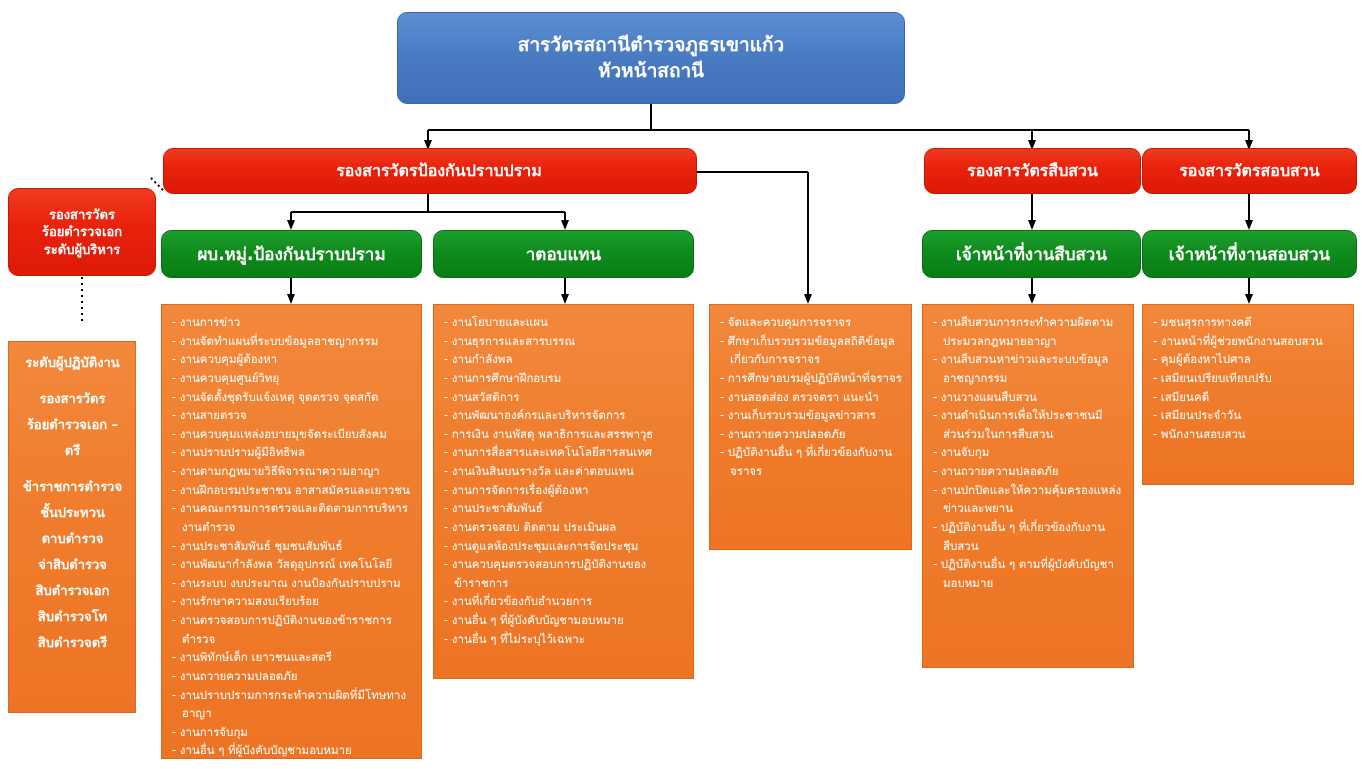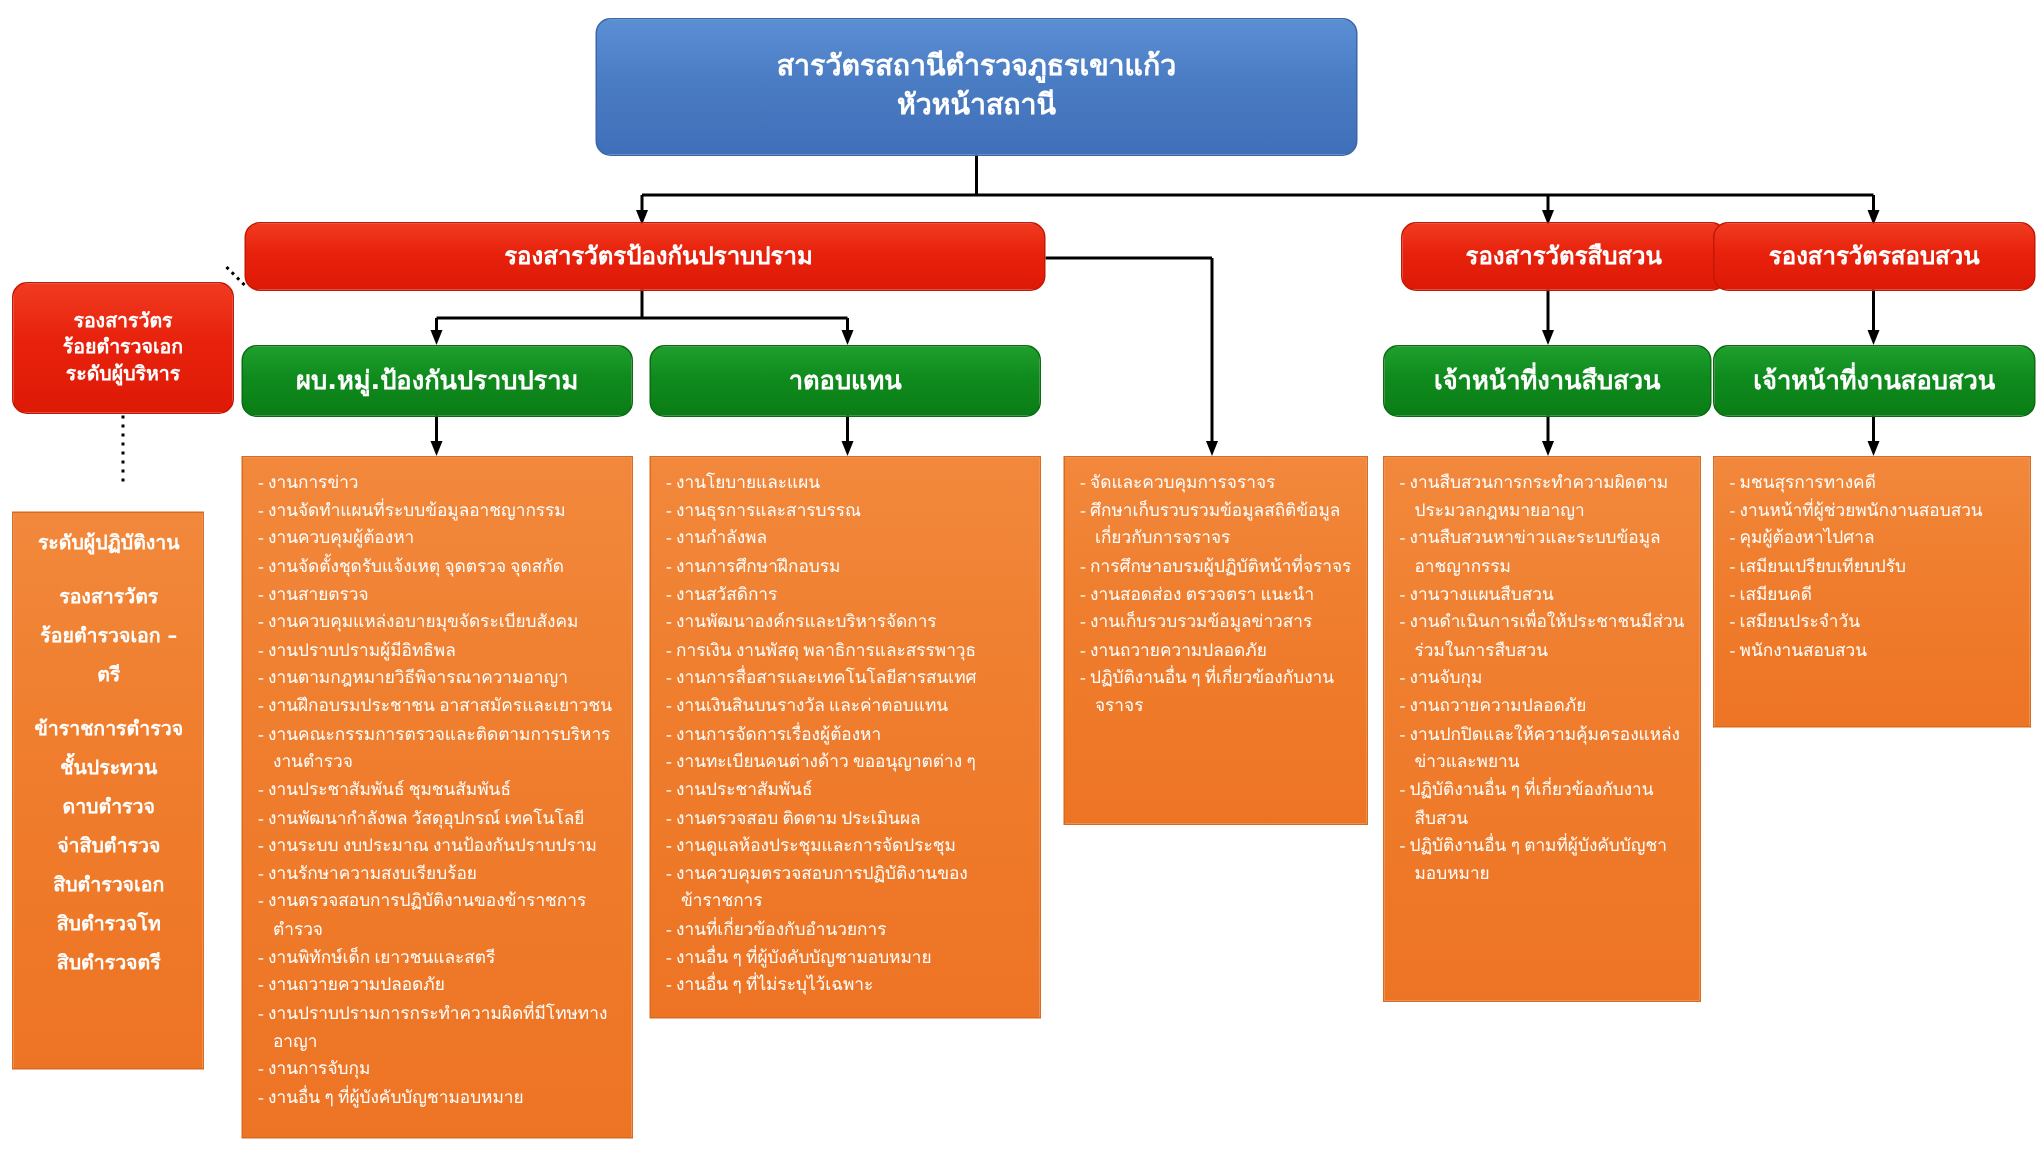--- a/index.html
+++ b/index.html
@@ -64,21 +64,20 @@
     color: #ffffff;
     font-size: 11.5px;
     line-height: 1.62;
     padding: 8px 9px 8px 10px;
     text-align: left;
   }
   .panel ul {
     margin: 0;
     padding: 0;
     list-style: none;
-    font-family: Liberation Serif, serif;
   }
   .panel li {
     margin: 0;
     padding: 0 0 0 10px;
     text-indent: -10px;
   }
   .panel li::before {
     content: "- ";
   }
   .panel-center {
@@ -153,21 +152,21 @@
 
   <div class="node node-top" style="left:397px; top:12px; width:508px; height:92px;">
     <span class="line">สารวัตรสถานีตำรวจภูธรเขาแก้ว</span>
     <span class="line">หัวหน้าสถานี</span>
   </div>
 
   <div class="node node-red" style="left:163px; top:148px; width:534px; height:46px;padding-left:24px;">
     <span class="line">รองสารวัตรป้องกันปราบปราม</span>
   </div>
 
-  <div class="node node-red" style="left:924px; top:148px; width:217px; height:46px;margin-left:10px;">
+  <div class="node node-red" style="left:924px; top:148px; width:217px; height:46px;">
     <span class="line">รองสารวัตรสืบสวน</span>
   </div>
 
   <div class="node node-red" style="left:1142px; top:148px; width:215px; height:46px;">
     <span class="line">รองสารวัตรสอบสวน</span>
   </div>
 
   <div class="node node-red-small" style="left:8px; top:188px; width:148px; height:88px;">
     <span class="line">รองสารวัตร</span>
     <span class="line">ร้อยตำรวจเอก</span>
@@ -204,20 +203,21 @@
     <div>สิบตำรวจเอก</div>
     <div>สิบตำรวจโท</div>
     <div>สิบตำรวจตรี</div>
   </div>
 
   <div class="panel" style="left:161px; top:304px; width:261px; height:455px;">
     <ul>
       <li>งานการข่าว</li>
       <li>งานจัดทำแผนที่ระบบข้อมูลอาชญากรรม</li>
       <li>งานควบคุมผู้ต้องหา</li>
+      <li>งานควบคุมศูนย์วิทยุ</li>
       <li>งานจัดตั้งชุดรับแจ้งเหตุ จุดตรวจ จุดสกัด</li>
       <li>งานสายตรวจ</li>
       <li>งานควบคุมแหล่งอบายมุขจัดระเบียบสังคม</li>
       <li>งานปราบปรามผู้มีอิทธิพล</li>
       <li>งานตามกฎหมายวิธีพิจารณาความอาญา</li>
       <li>งานฝึกอบรมประชาชน อาสาสมัครและเยาวชน</li>
       <li>งานคณะกรรมการตรวจและติดตามการบริหารงานตำรวจ</li>
       <li>งานประชาสัมพันธ์ ชุมชนสัมพันธ์</li>
       <li>งานพัฒนากำลังพล วัสดุอุปกรณ์ เทคโนโลยี</li>
       <li>งานระบบ งบประมาณ งานป้องกันปราบปราม</li>
@@ -236,21 +236,20 @@
       <li>งานโยบายและแผน</li>
       <li>งานธุรการและสารบรรณ</li>
       <li>งานกำลังพล</li>
       <li>งานการศึกษาฝึกอบรม</li>
       <li>งานสวัสดิการ</li>
       <li>งานพัฒนาองค์กรและบริหารจัดการ</li>
       <li>การเงิน งานพัสดุ พลาธิการและสรรพาวุธ</li>
       <li>งานการสื่อสารและเทคโนโลยีสารสนเทศ</li>
       <li>งานเงินสินบนรางวัล และค่าตอบแทน</li>
       <li>งานการจัดการเรื่องผู้ต้องหา</li>
-      <li>งานทะเบียนคนต่างด้าว ขออนุญาตต่าง ๆ</li>
       <li>งานประชาสัมพันธ์</li>
       <li>งานตรวจสอบ ติดตาม ประเมินผล</li>
       <li>งานดูแลห้องประชุมและการจัดประชุม</li>
       <li>งานควบคุมตรวจสอบการปฏิบัติงานของข้าราชการ</li>
       <li>งานที่เกี่ยวข้องกับอำนวยการ</li>
       <li>งานอื่น ๆ ที่ผู้บังคับบัญชามอบหมาย</li>
       <li>งานอื่น ๆ ที่ไม่ระบุไว้เฉพาะ</li>
     </ul>
   </div>
 

